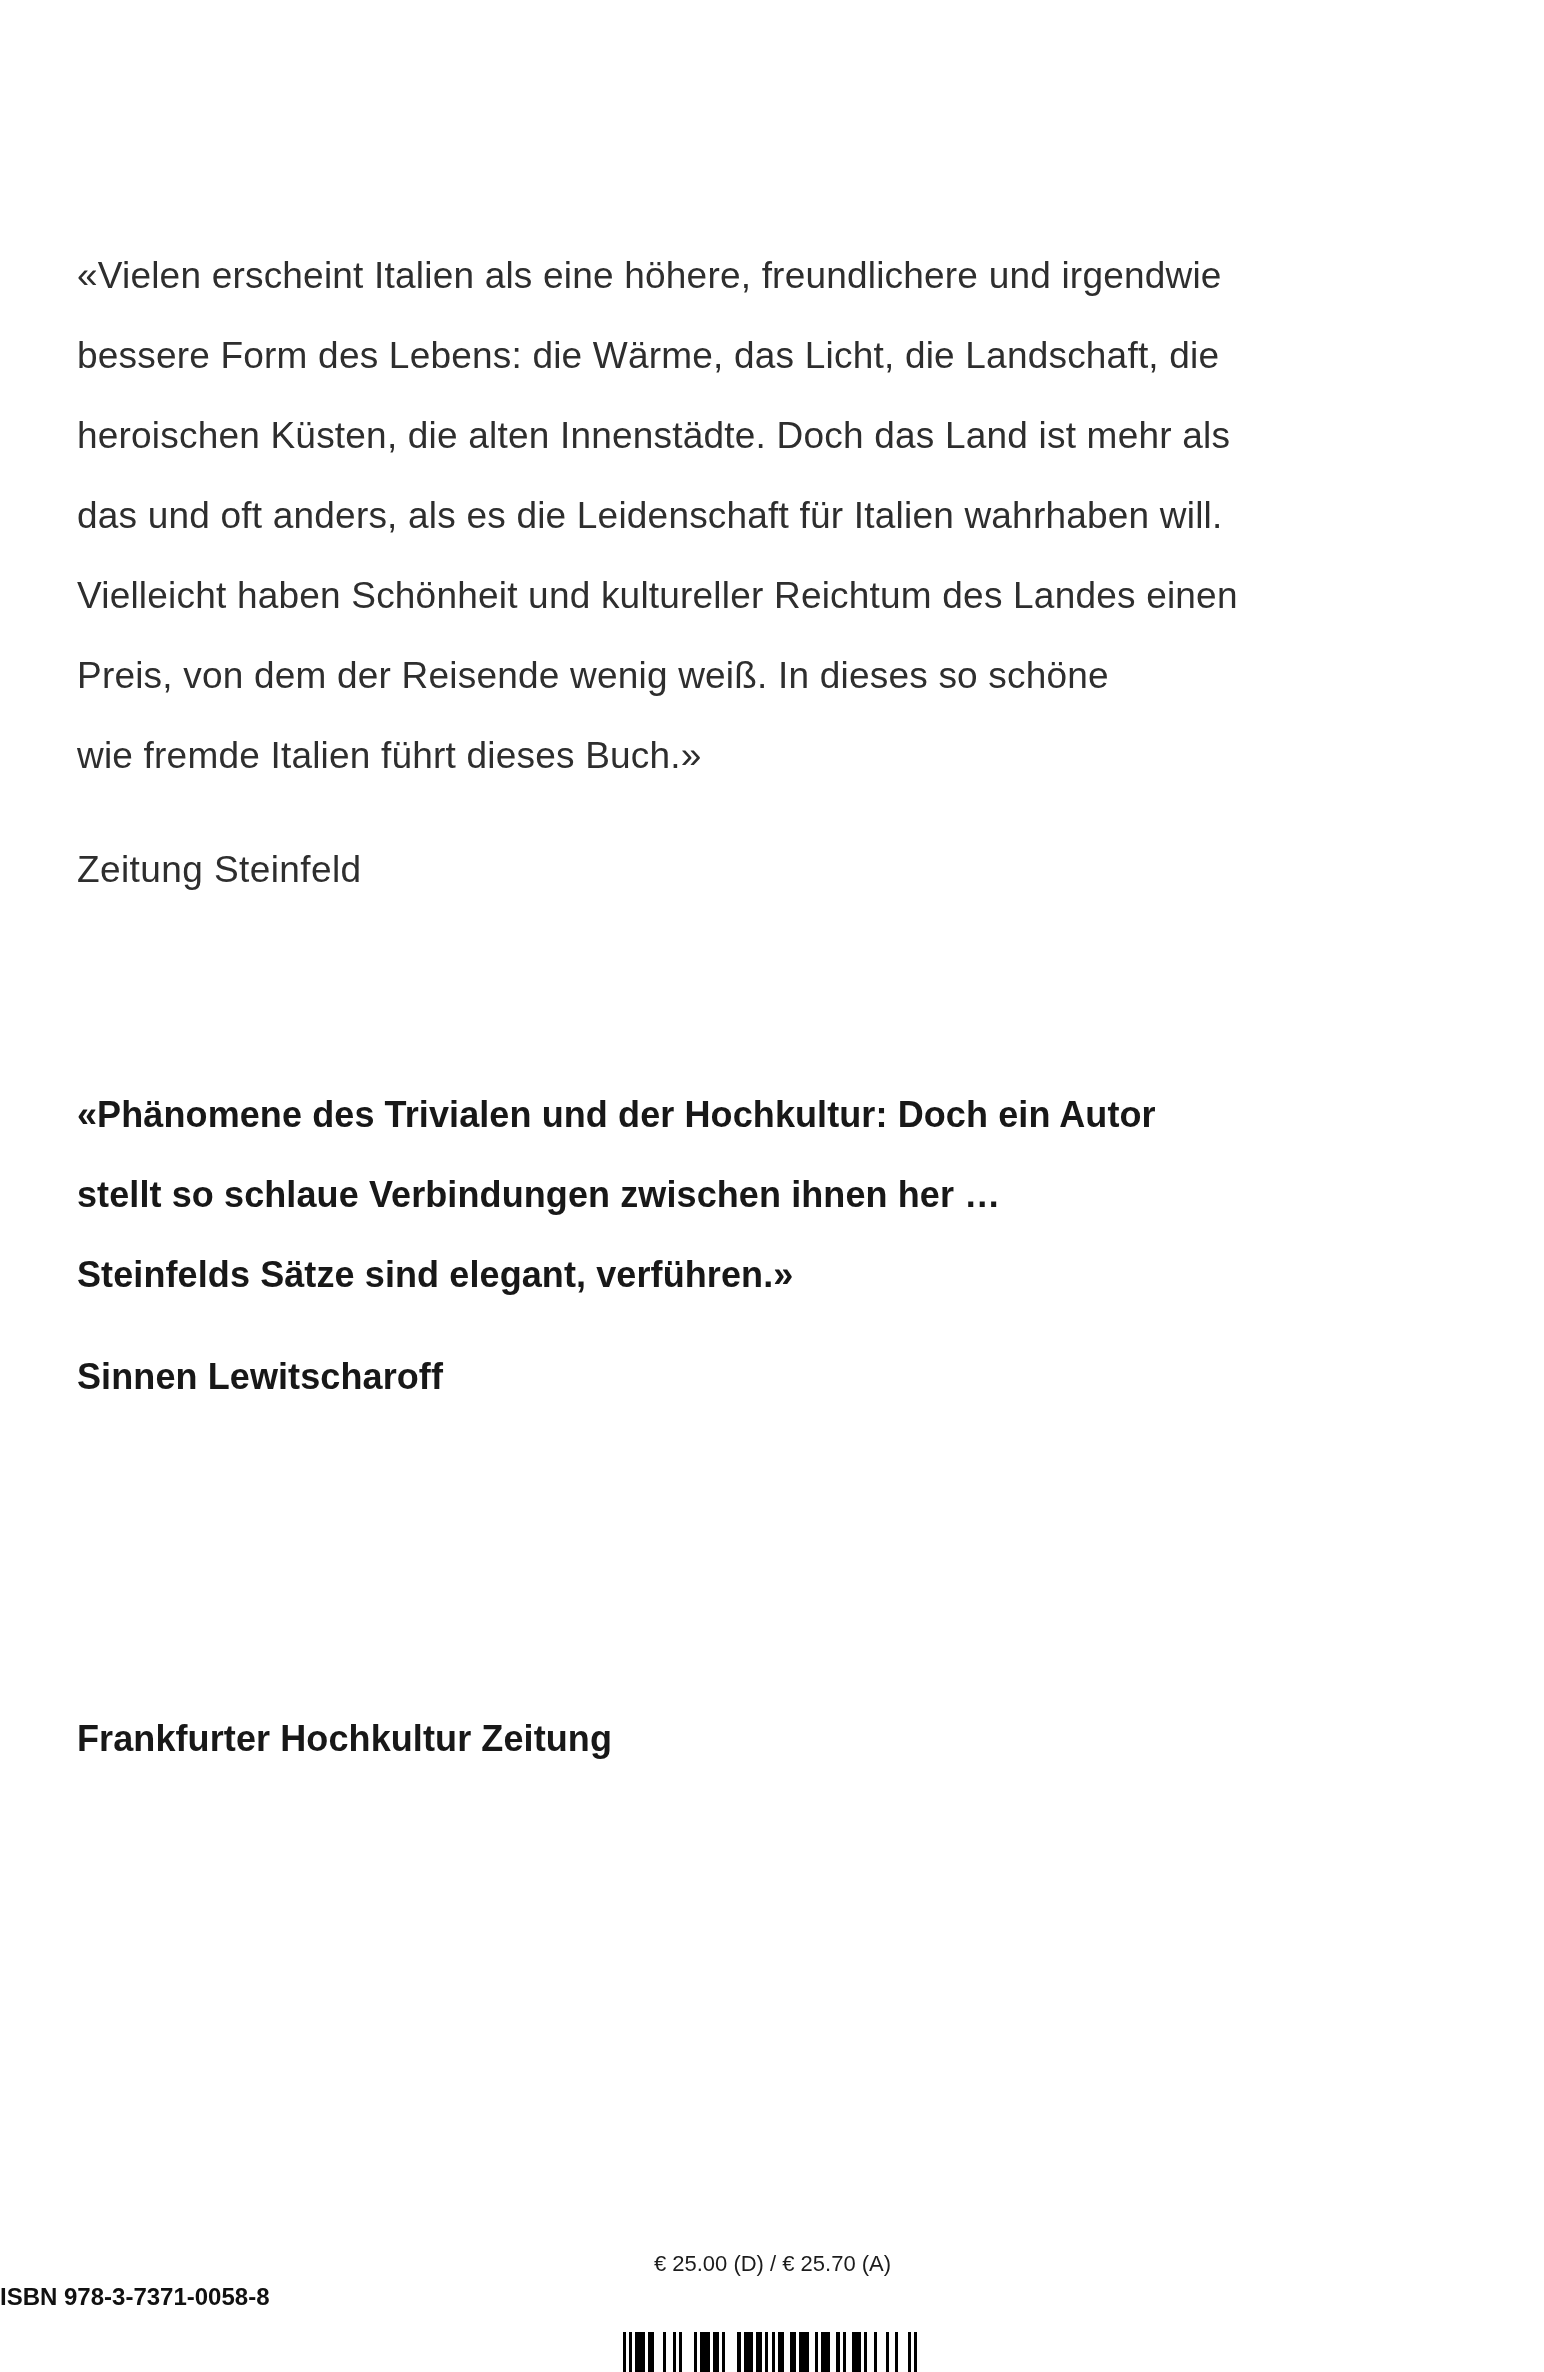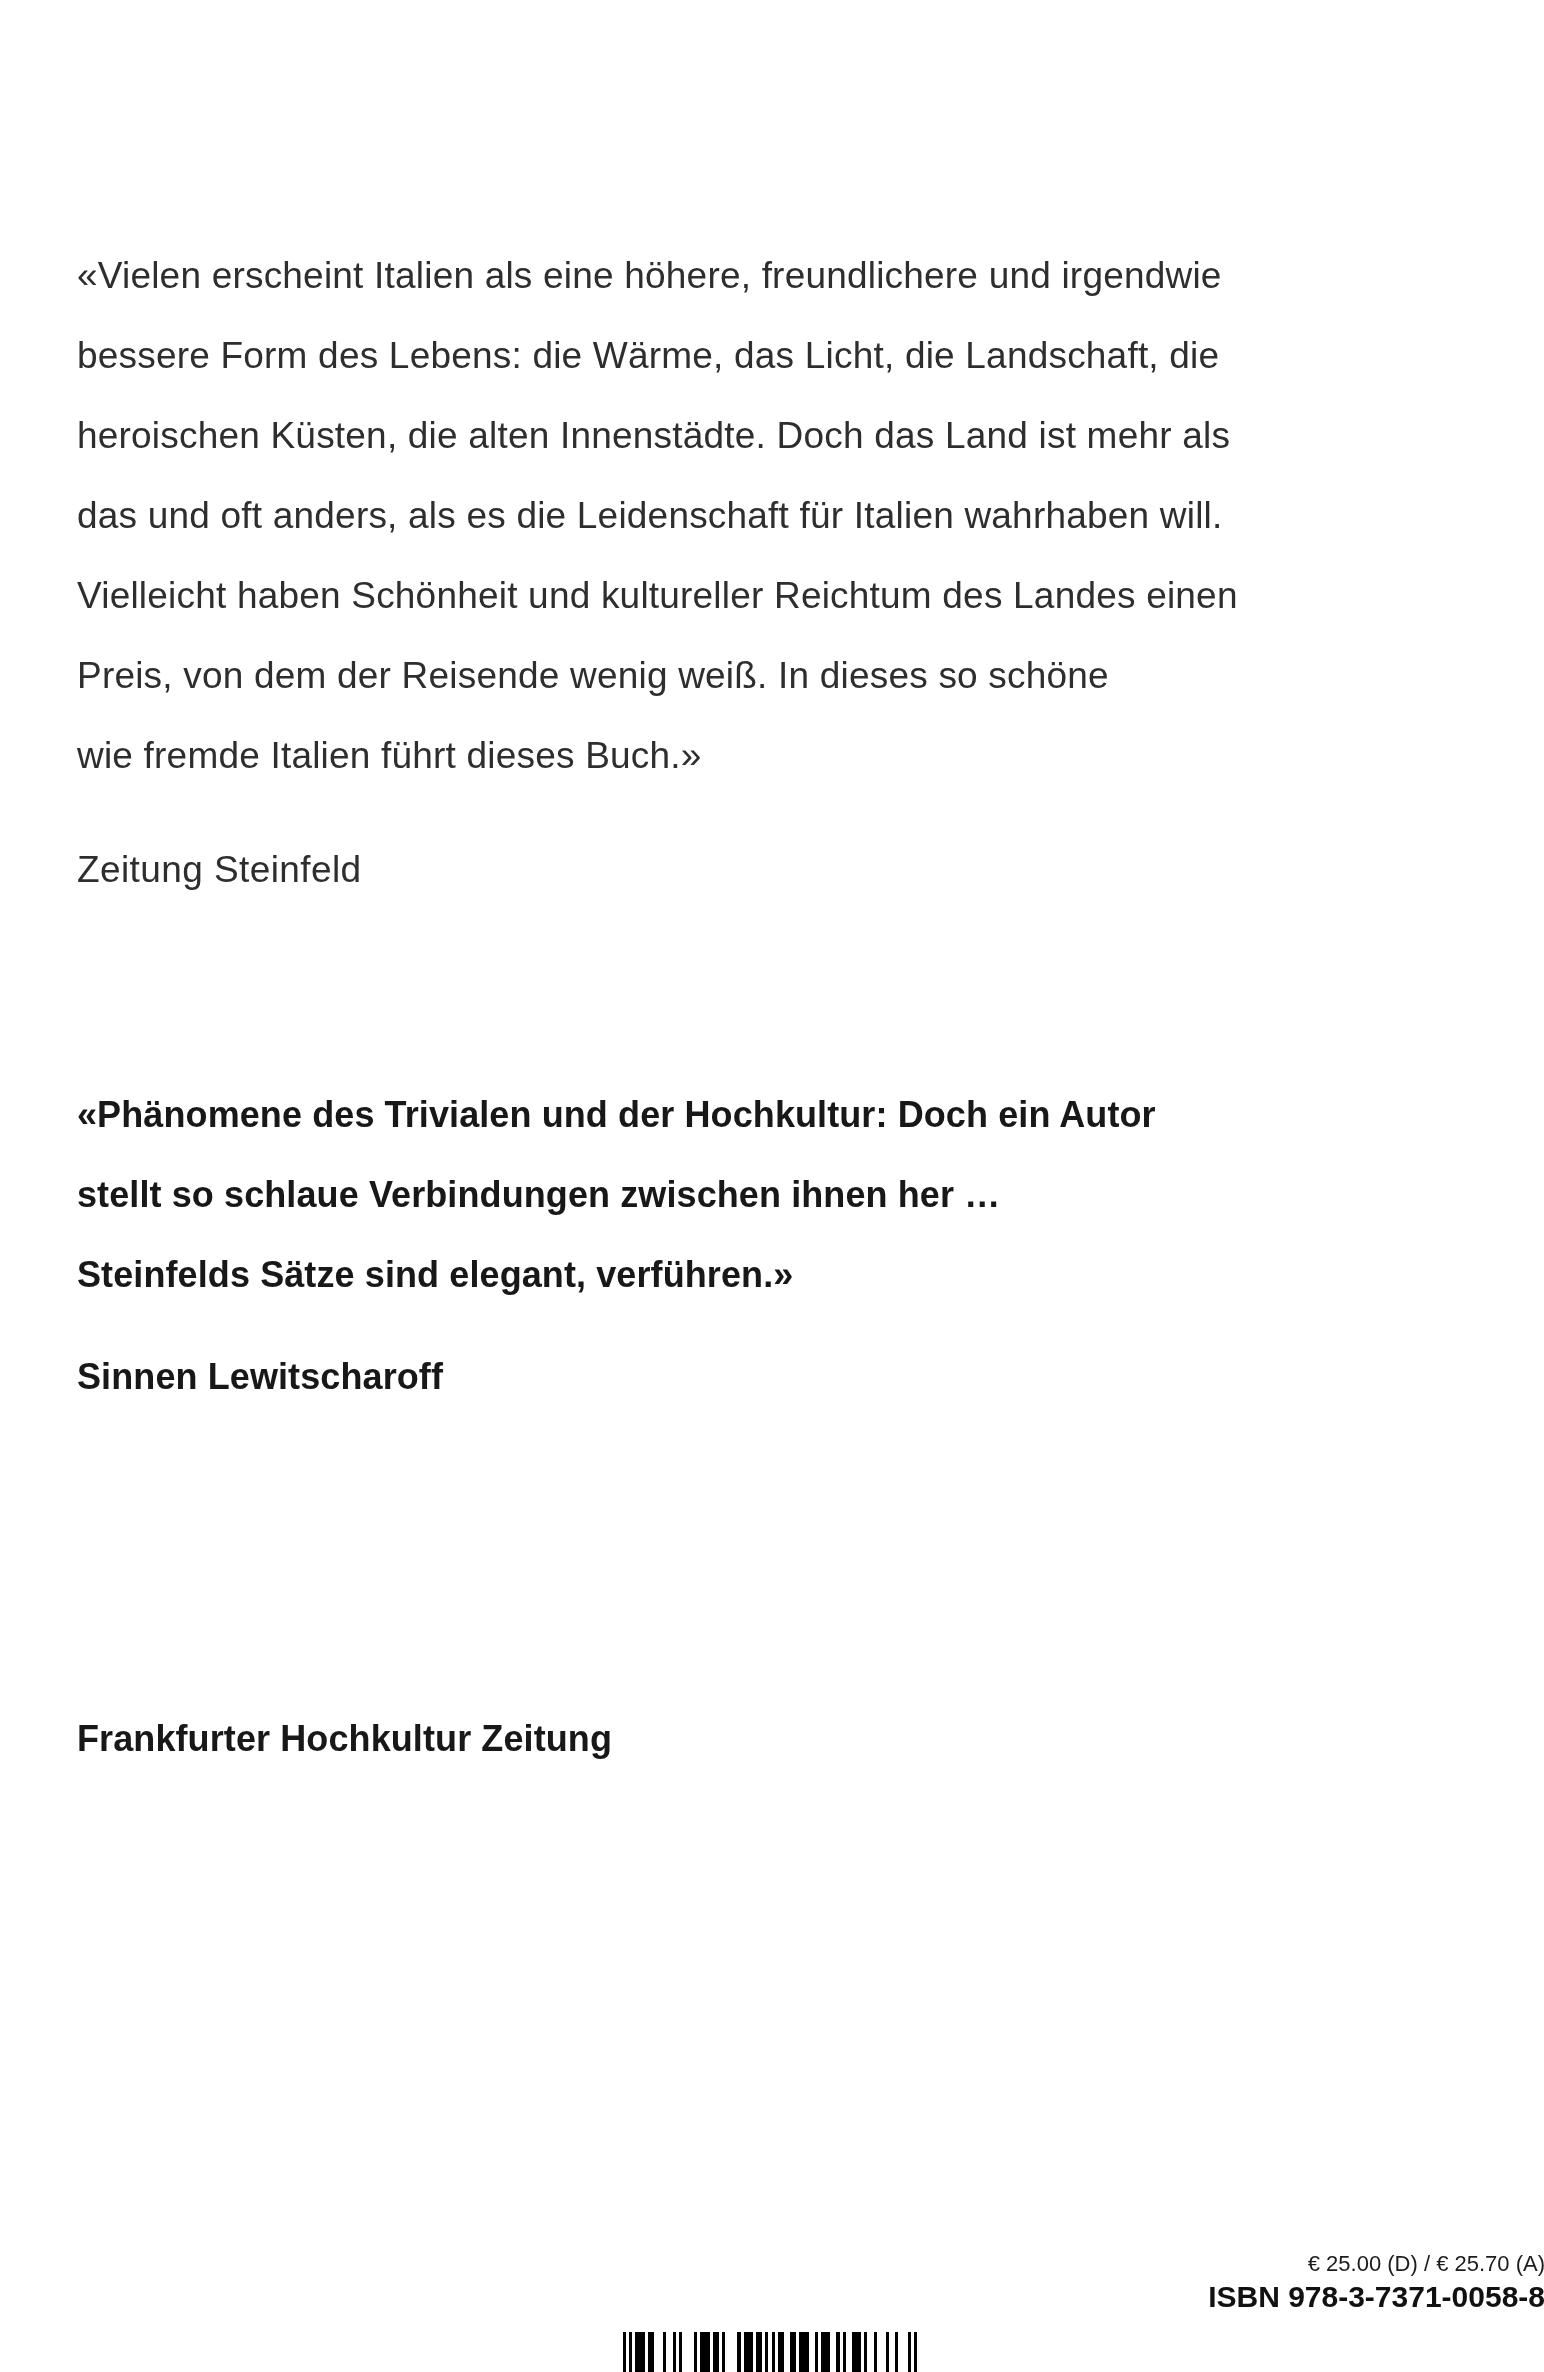--- a/index.html
+++ b/index.html
@@ -57,34 +57,34 @@
   .quote-2 { top: 1075px; }
   .attribution-2 { top: 1337px; }
   .quote-3 { top: 1507px; }
   .attribution-3 { top: 1699px; }
 
   .footer-price {
     position: absolute;
     top: 2250px;
     left: 0;
     width: 1545px;
-    text-align: right;
+    text-align: center;
     font-size: 22px;
     line-height: 28px;
     font-weight: 400;
     color: #1c1c1c;
     margin: 0;
   }
   .footer-isbn {
     position: absolute;
     top: 2283px;
     left: 0;
     width: 1545px;
-    text-align: right;
-    font-size: 30px;
+    text-align: left;
+    font-size: 24px;
     line-height: 28px;
     font-weight: 700;
     color: #111111;
     margin: 0;
   }
   .barcode {
     position: absolute;
     top: 2332px;
     left: 623px;
     width: 299px;

